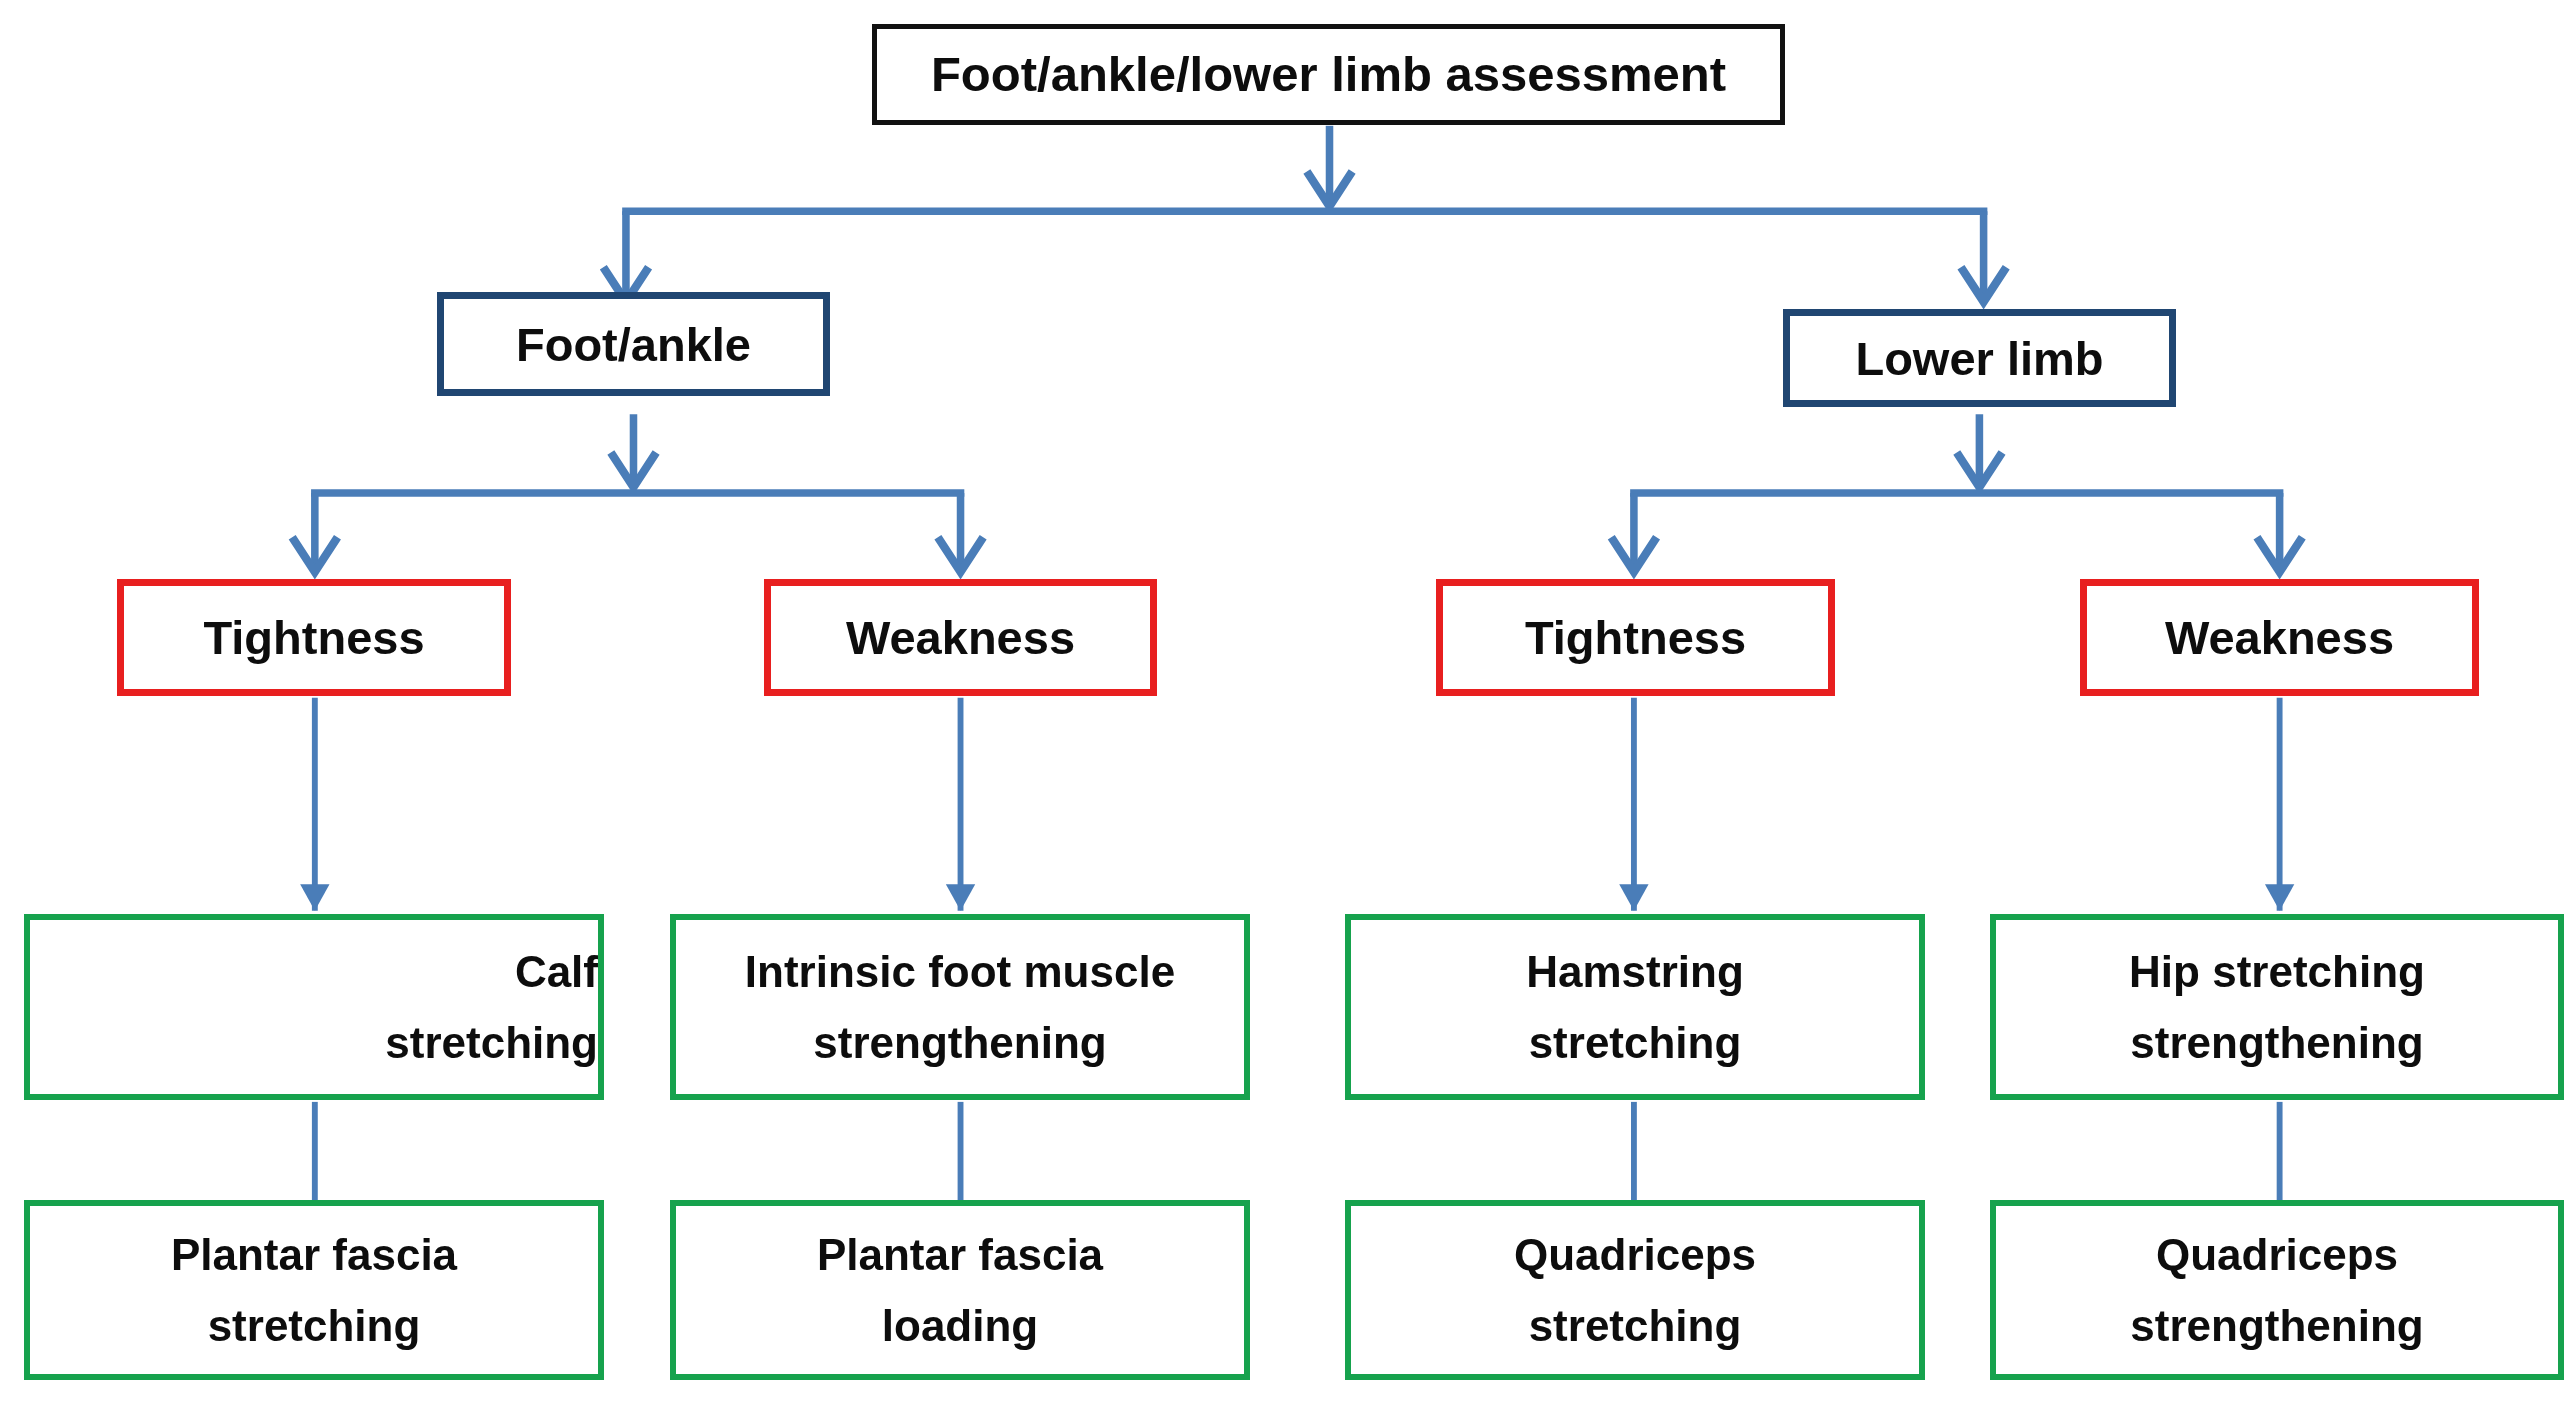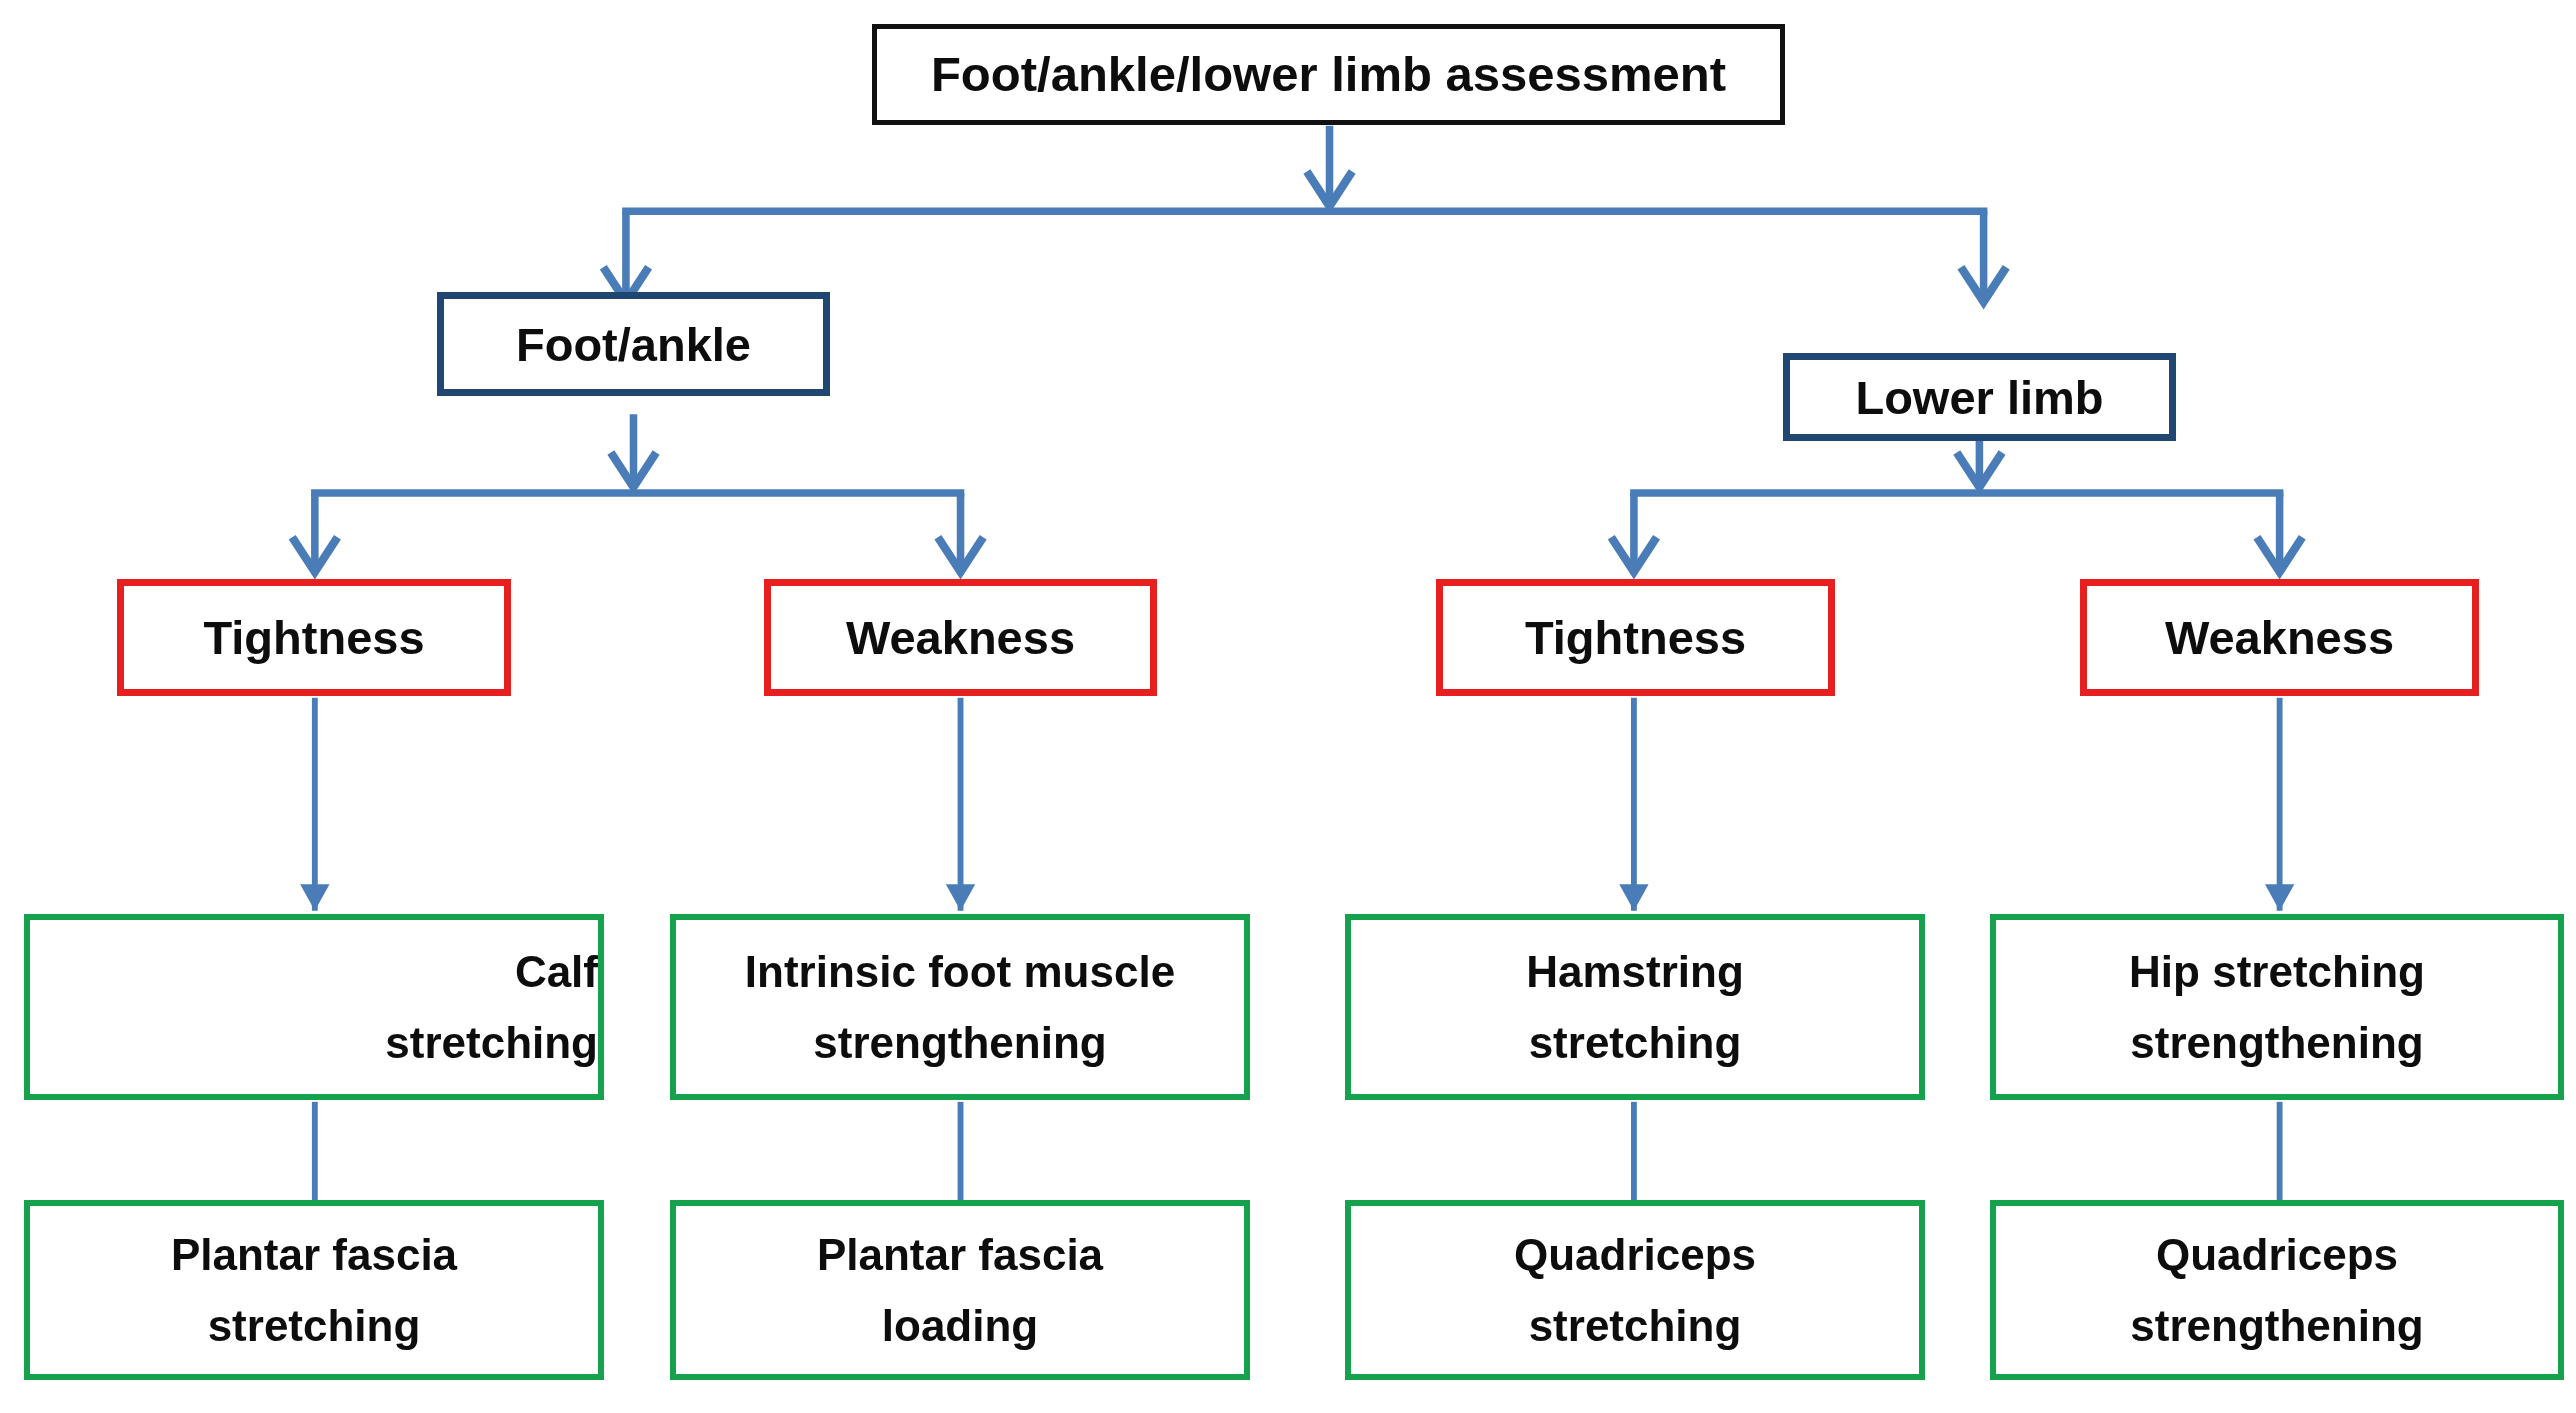--- a/index.html
+++ b/index.html
@@ -70,21 +70,21 @@
   </svg>
 
   <div class="node n-root" style="left:872px;top:23.5px;width:913px;height:101px;">
     <span>Foot/ankle/lower limb assessment</span>
   </div>
 
   <div class="node n-level2" style="left:437px;top:292px;width:393px;height:104px;">
     <span>Foot/ankle</span>
   </div>
 
-  <div class="node n-level2" style="left:1783px;top:309px;width:393px;height:88px;margin-top:44px;">
+  <div class="node n-level2" style="left:1783px;top:309px;width:393px;height:98px;">
     <span>Lower limb</span>
   </div>
 
   <div class="node n-red" style="left:117px;top:579px;width:394px;height:117px;">
     <span>Tightness</span>
   </div>
 
   <div class="node n-red" style="left:764px;top:579px;width:393px;height:117px;">
     <span>Weakness</span>
   </div>

